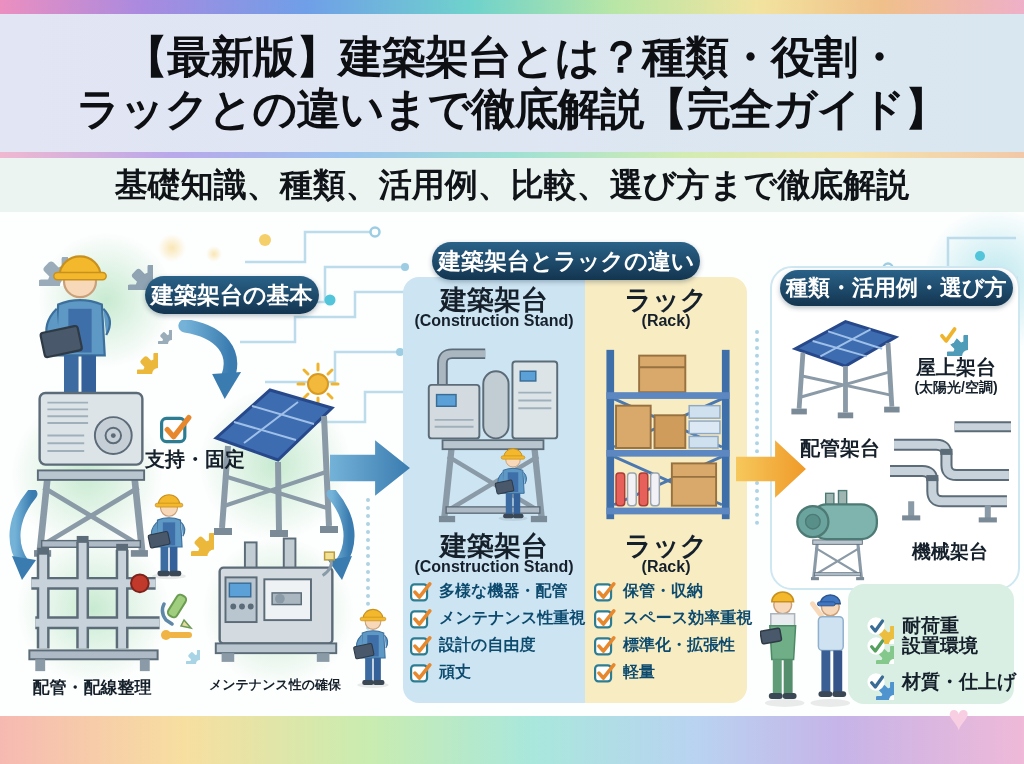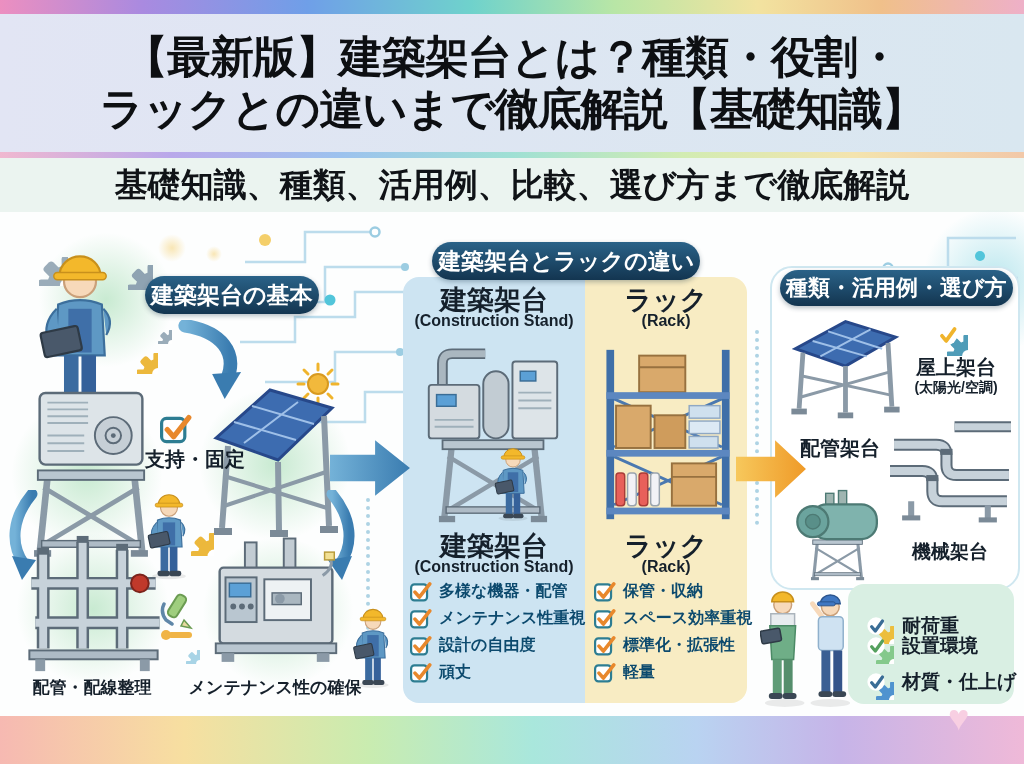--- a/index.html
+++ b/index.html
@@ -111,21 +111,21 @@
             <line x1="12" y1="32" x2="8" y2="36"></line>
         </g>
         <circle cx="22" cy="22" r="10" fill="#f2b93c" stroke="#d89a1f" stroke-width="2"></circle>
       </symbol>
     </defs>
   </svg>
 
   <div class="abs bar-top"></div>
   <div class="abs title-block">
     <div class="title-line">【最新版】建築架台とは？種類・役割・</div>
-    <div class="title-line">ラックとの違いまで徹底解説【基礎知識】</div>
+    <div class="title-line">ラックとの違いまで徹底解説【完全ガイド】</div>
   </div>
   <div class="abs divider"></div>
   <div class="abs subtitle-band">
     <div class="subtitle-text">基礎知識、種類、活用例、比較、選び方まで徹底解説</div>
   </div>
 
   <div class="blob b-green" style="left:38px;top:232px;width:136px;height:136px;"></div>
   <div class="blob b-green" style="left:12px;top:396px;width:150px;height:156px;"></div>
   <div class="blob b-green" style="left:200px;top:386px;width:150px;height:156px;"></div>
   <div class="blob b-green" style="left:14px;top:534px;width:158px;height:150px;"></div>
@@ -301,21 +301,21 @@
   </svg>
   <svg class="illu" style="left:160px;top:628px;" width="34" height="14" viewBox="0 0 34 14">
     <circle cx="6" cy="7" r="5" fill="#f0b446"></circle>
       <rect x="8" y="4" width="24" height="6" rx="3" fill="#f0b446"></rect>
   </svg>
   <svg class="illu" style="left:172px;top:636px;" width="28" height="28" viewBox="-50 -50 100 100">
       <use href="#sym-gear" fill="#a8d4e6"></use>
     </svg>
 
   <div class="lbl" style="left:26px;top:676px;width:132px;font-size:17px;">配管・配線整理</div>
-  <div class="lbl" style="left:188px;top:676px;width:174px;font-size:17px;">メンテナンス性の確保</div>
+  <div class="lbl" style="left:188px;top:676px;width:174px;font-size:13px;">メンテナンス性の確保</div>
 
   <svg class="illu" style="left:348px;top:588px;" width="50" height="112" viewBox="0 0 70 125">
       <use href="#sym-worker"></use>
     </svg>
 
   <div class="abs colwrap">
     <div class="col-stand"></div>
     <div class="col-rack"></div>
   </div>
   <div class="pill" style="left:432px;top:242px;height:38px;font-size:23px;">建築架台とラックの違い</div>

